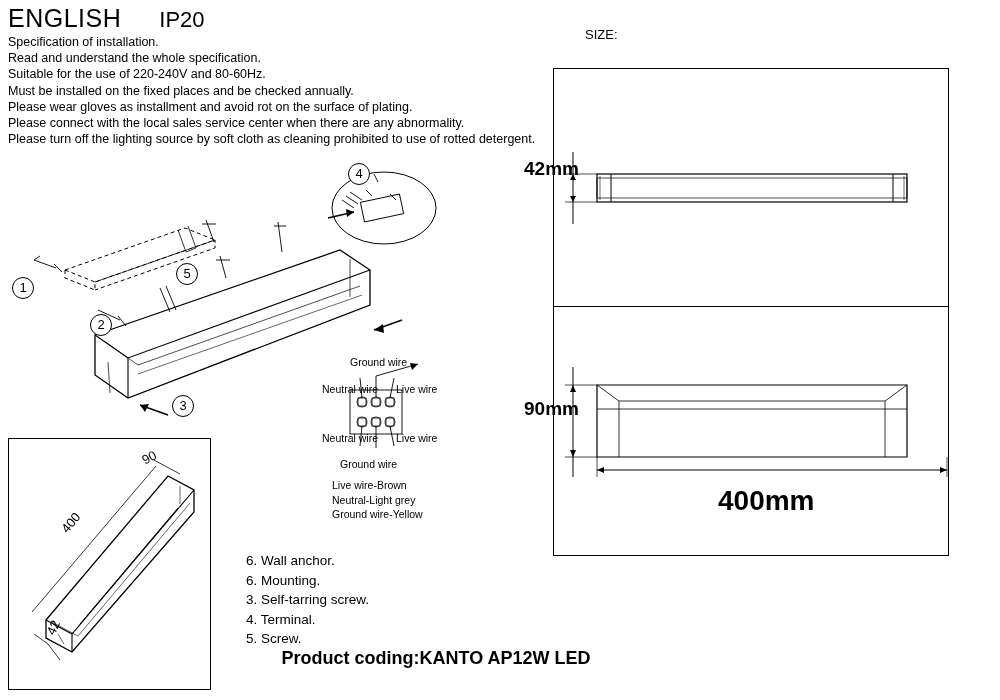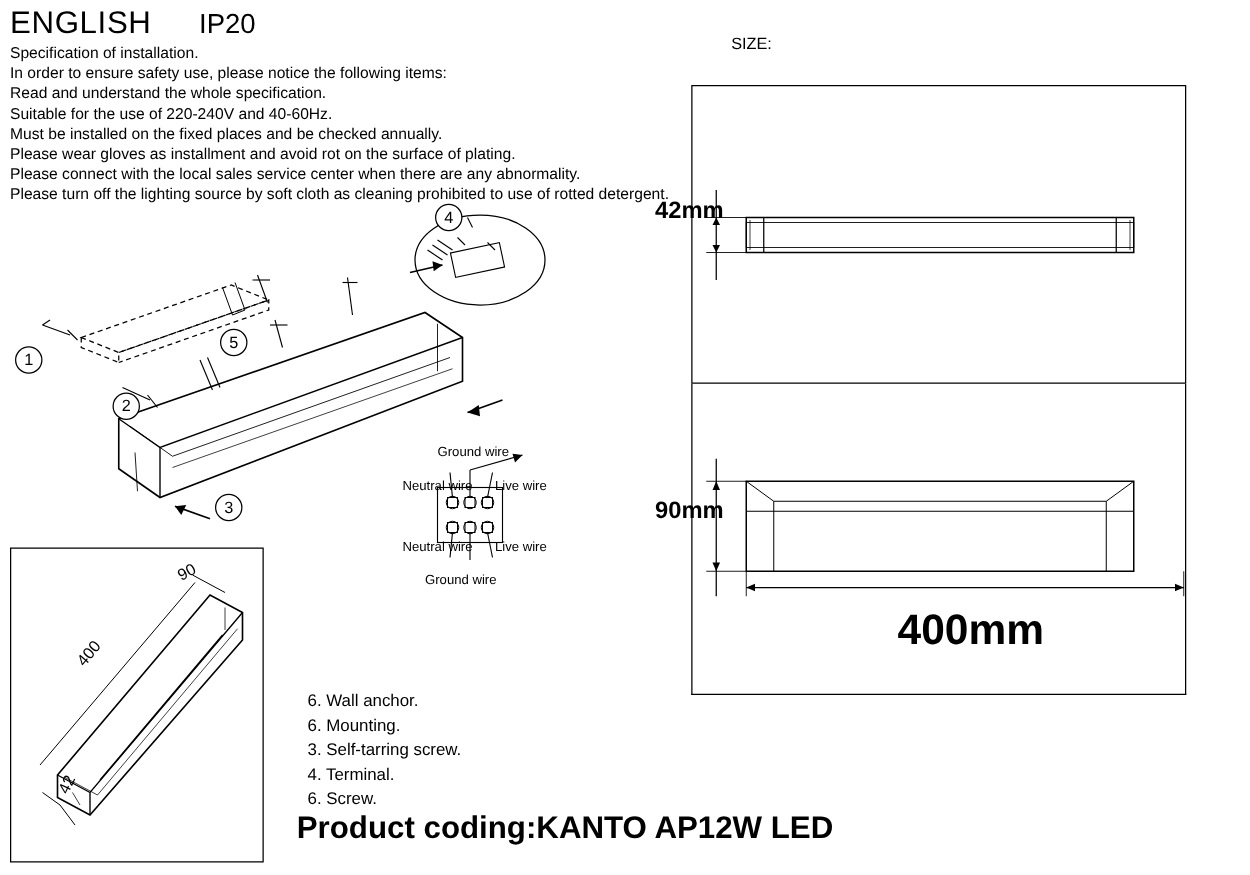--- a/index.html
+++ b/index.html
@@ -39,42 +39,42 @@
   .frame-bottom {
     position: absolute; left: 553px; top: 307px; width: 396px; height: 249px;
     border: 1.4px solid #000;
     border-top: none;
   }
 
   .vlabel { transform: rotate(-90deg); font-weight: bold; white-space: nowrap; }
 
   .dim-42 { position: absolute; left: 524px; top: 158px; font-size: 19px; }
   .dim-90 { position: absolute; left: 524px; top: 398px; font-size: 19px; }
-  .dim-400 { position: absolute; left: 718px; top: 485px; font-size: 34px; font-weight: bold; }
+  .dim-400 { position: absolute; left: 718px; top: 485px; font-size: 28px; font-weight: bold; }
 
   
   .iso-frame {
     position: absolute; left: 8px; top: 438px; width: 203px; height: 252px;
     border: 1.4px solid #000;
   }
 
   
   .legend {
     position: absolute; left: 246px; top: 551px;
     font-size: 13.5px; line-height: 19.5px;
   }
 
   
   .wire-cap { position: absolute; font-size: 10.5px; }
   .wire-legend { position: absolute; left: 332px; top: 478px; font-size: 10.5px; line-height: 14.5px; }
 
   
   .coding {
-    position: absolute; left: 16px; width: 872px; top: 648px;
-    text-align: center; font-size: 25px; font-weight: bold;
+    position: absolute; left: 0; width: 872px; top: 648px;
+    text-align: center; font-size: 18px; font-weight: bold;
   }
 
   
   .callout {
     position: absolute; width: 22px; height: 22px; border: 1.3px solid #000;
     border-radius: 50%; font-size: 13px; text-align: center; line-height: 20px;
     background: #fff;
   }
 
   
@@ -88,23 +88,22 @@
 
 <div class="sheet">
 
   <div class="title-row">
     <span class="title-lang">ENGLISH</span>
     <span class="title-ip">IP20</span>
   </div>
 
   <div class="spec-block">
     <div>Specification of installation.</div>
-    <div>In order to ensure safety use, please notice the following items:</div>
     <div>Read and understand the whole specification.</div>
-    <div>Suitable for the use of 220-240V and 40-60Hz.</div>
+    <div>Suitable for the use of 220-240V and 80-60Hz.</div>
     <div>Must be installed on the fixed places and be checked annually.</div>
     <div>Please wear gloves as installment and avoid rot on the surface of plating.</div>
     <div>Please connect with the local sales service center when there are any abnormality.</div>
     <div>Please turn off the lighting source by soft cloth as cleaning prohibited to use of rotted detergent.</div>
   </div>
 
   <div class="size-label">SIZE:</div>
 
   <div class="frame-top"></div>
   <svg width="400" height="244" style="position:absolute;left:551px;top:66px;">
@@ -246,20 +245,25 @@
       <path d="M54 16 L96 4"></path>
     </g>
     <polygon points="96,4 88,3 90,10" fill="#000"></polygon>
   </svg>
   <div class="wire-cap" style="left:350px;top:356px;">Ground wire</div>
   <div class="wire-cap" style="left:322px;top:383px;">Neutral wire</div>
   <div class="wire-cap" style="left:396px;top:383px;">Live wire</div>
   <div class="wire-cap" style="left:322px;top:432px;">Neutral wire</div>
   <div class="wire-cap" style="left:396px;top:432px;">Live wire</div>
   <div class="wire-cap" style="left:340px;top:458px;">Ground wire</div>
+  <div class="wire-legend">
+    <div>Live wire-Brown</div>
+    <div>Neutral-Light grey</div>
+    <div>Ground wire-Yellow</div>
+  </div>
 
   <div class="iso-frame"></div>
   <svg width="203" height="252" style="position:absolute;left:8px;top:438px;">
 
     <path class="ln" d="M38 182 L160 38 L186 52 L186 74 L64 214 L38 200 Z" stroke-width="1.3"></path>
     <path class="ln" d="M38 182 L64 196 L186 52" stroke-width="1.1"></path>
     <path class="ln" d="M64 196 L64 214" stroke-width="1.1"></path>
     <path class="ln" d="M44 184 L70 198" stroke-width="0.6"></path>
     <path class="ln" d="M70 198 L182 65" stroke-width="0.6"></path>
     <path class="ln" d="M50 196 L56 206" stroke-width="0.6"></path>
@@ -276,18 +280,18 @@
   </svg>
   <div class="iso-dim" style="left:142px;top:450px;transform:rotate(-28deg);">90</div>
   <div class="iso-dim" style="left:60px;top:515px;transform:rotate(-50deg);">400</div>
   <div class="iso-dim" style="left:46px;top:620px;transform:rotate(-65deg);">42</div>
 
   <div class="legend">
     <div>6. Wall anchor.</div>
     <div>6. Mounting.</div>
     <div>3. Self-tarring screw.</div>
     <div>4. Terminal.</div>
-    <div>6. Screw.</div>
+    <div>5. Screw.</div>
   </div>
 
   <div class="coding">Product coding:KANTO AP12W LED</div>
 
 </div>
 
 </body></html>

